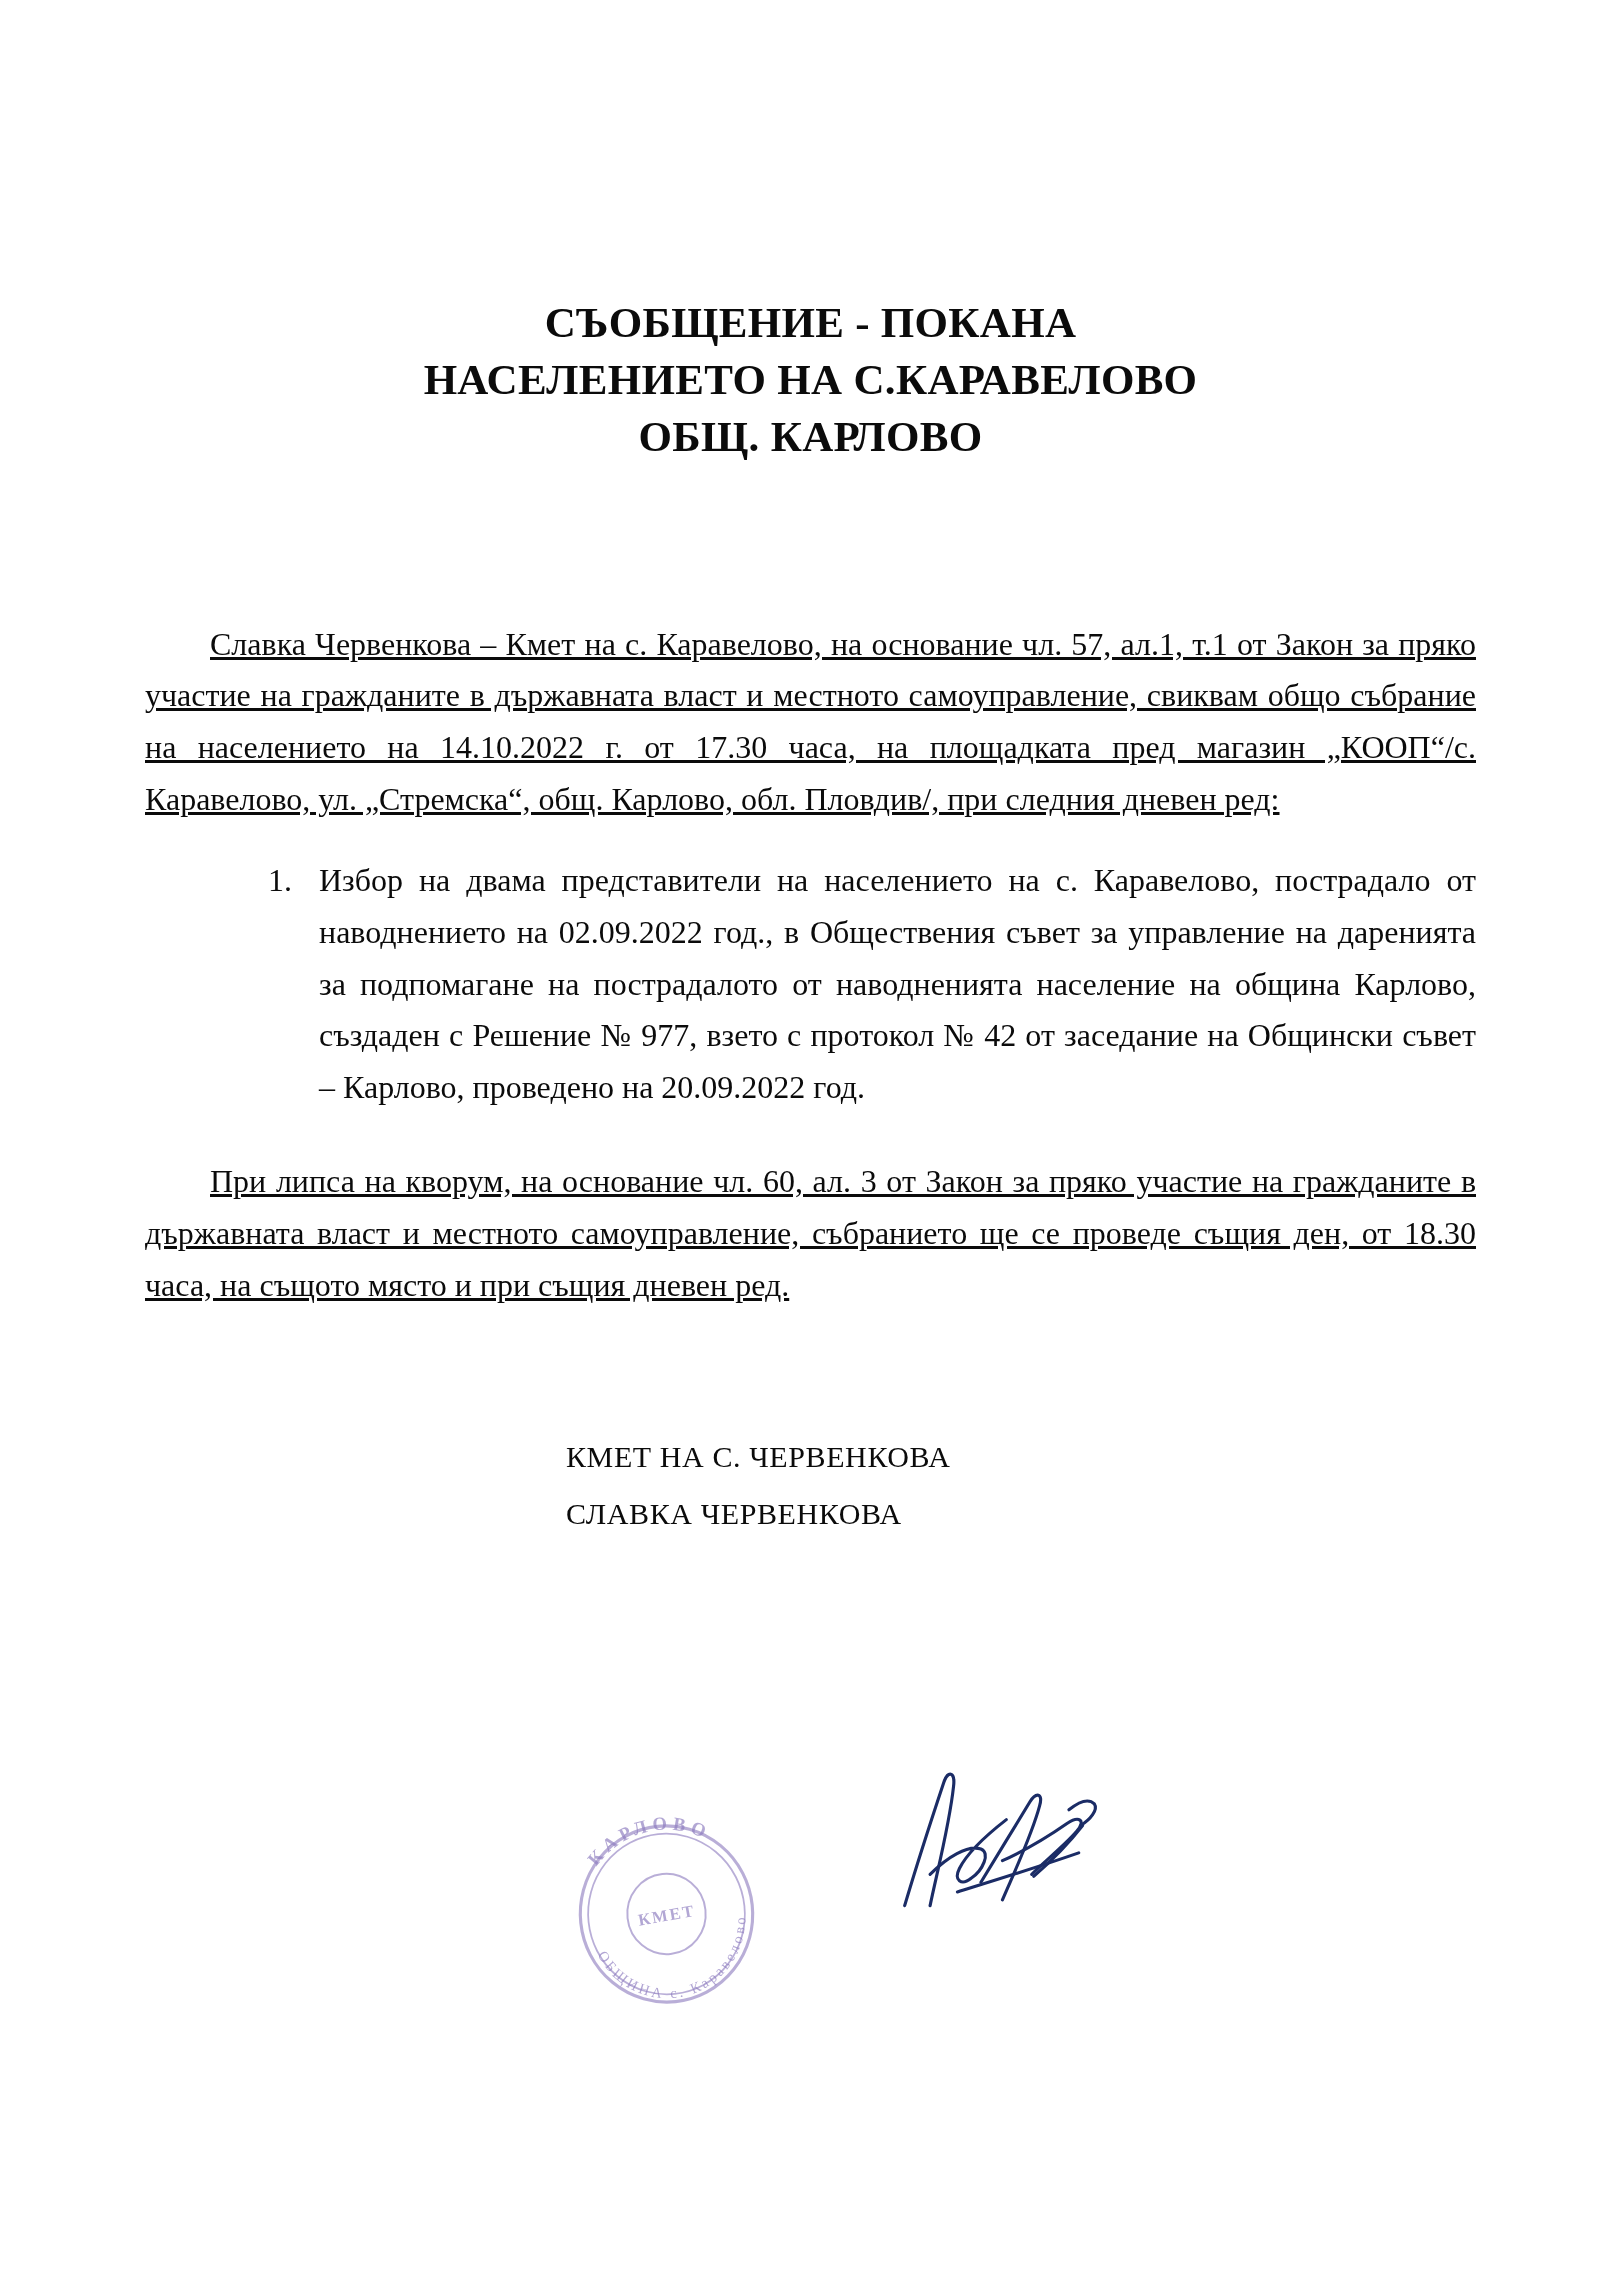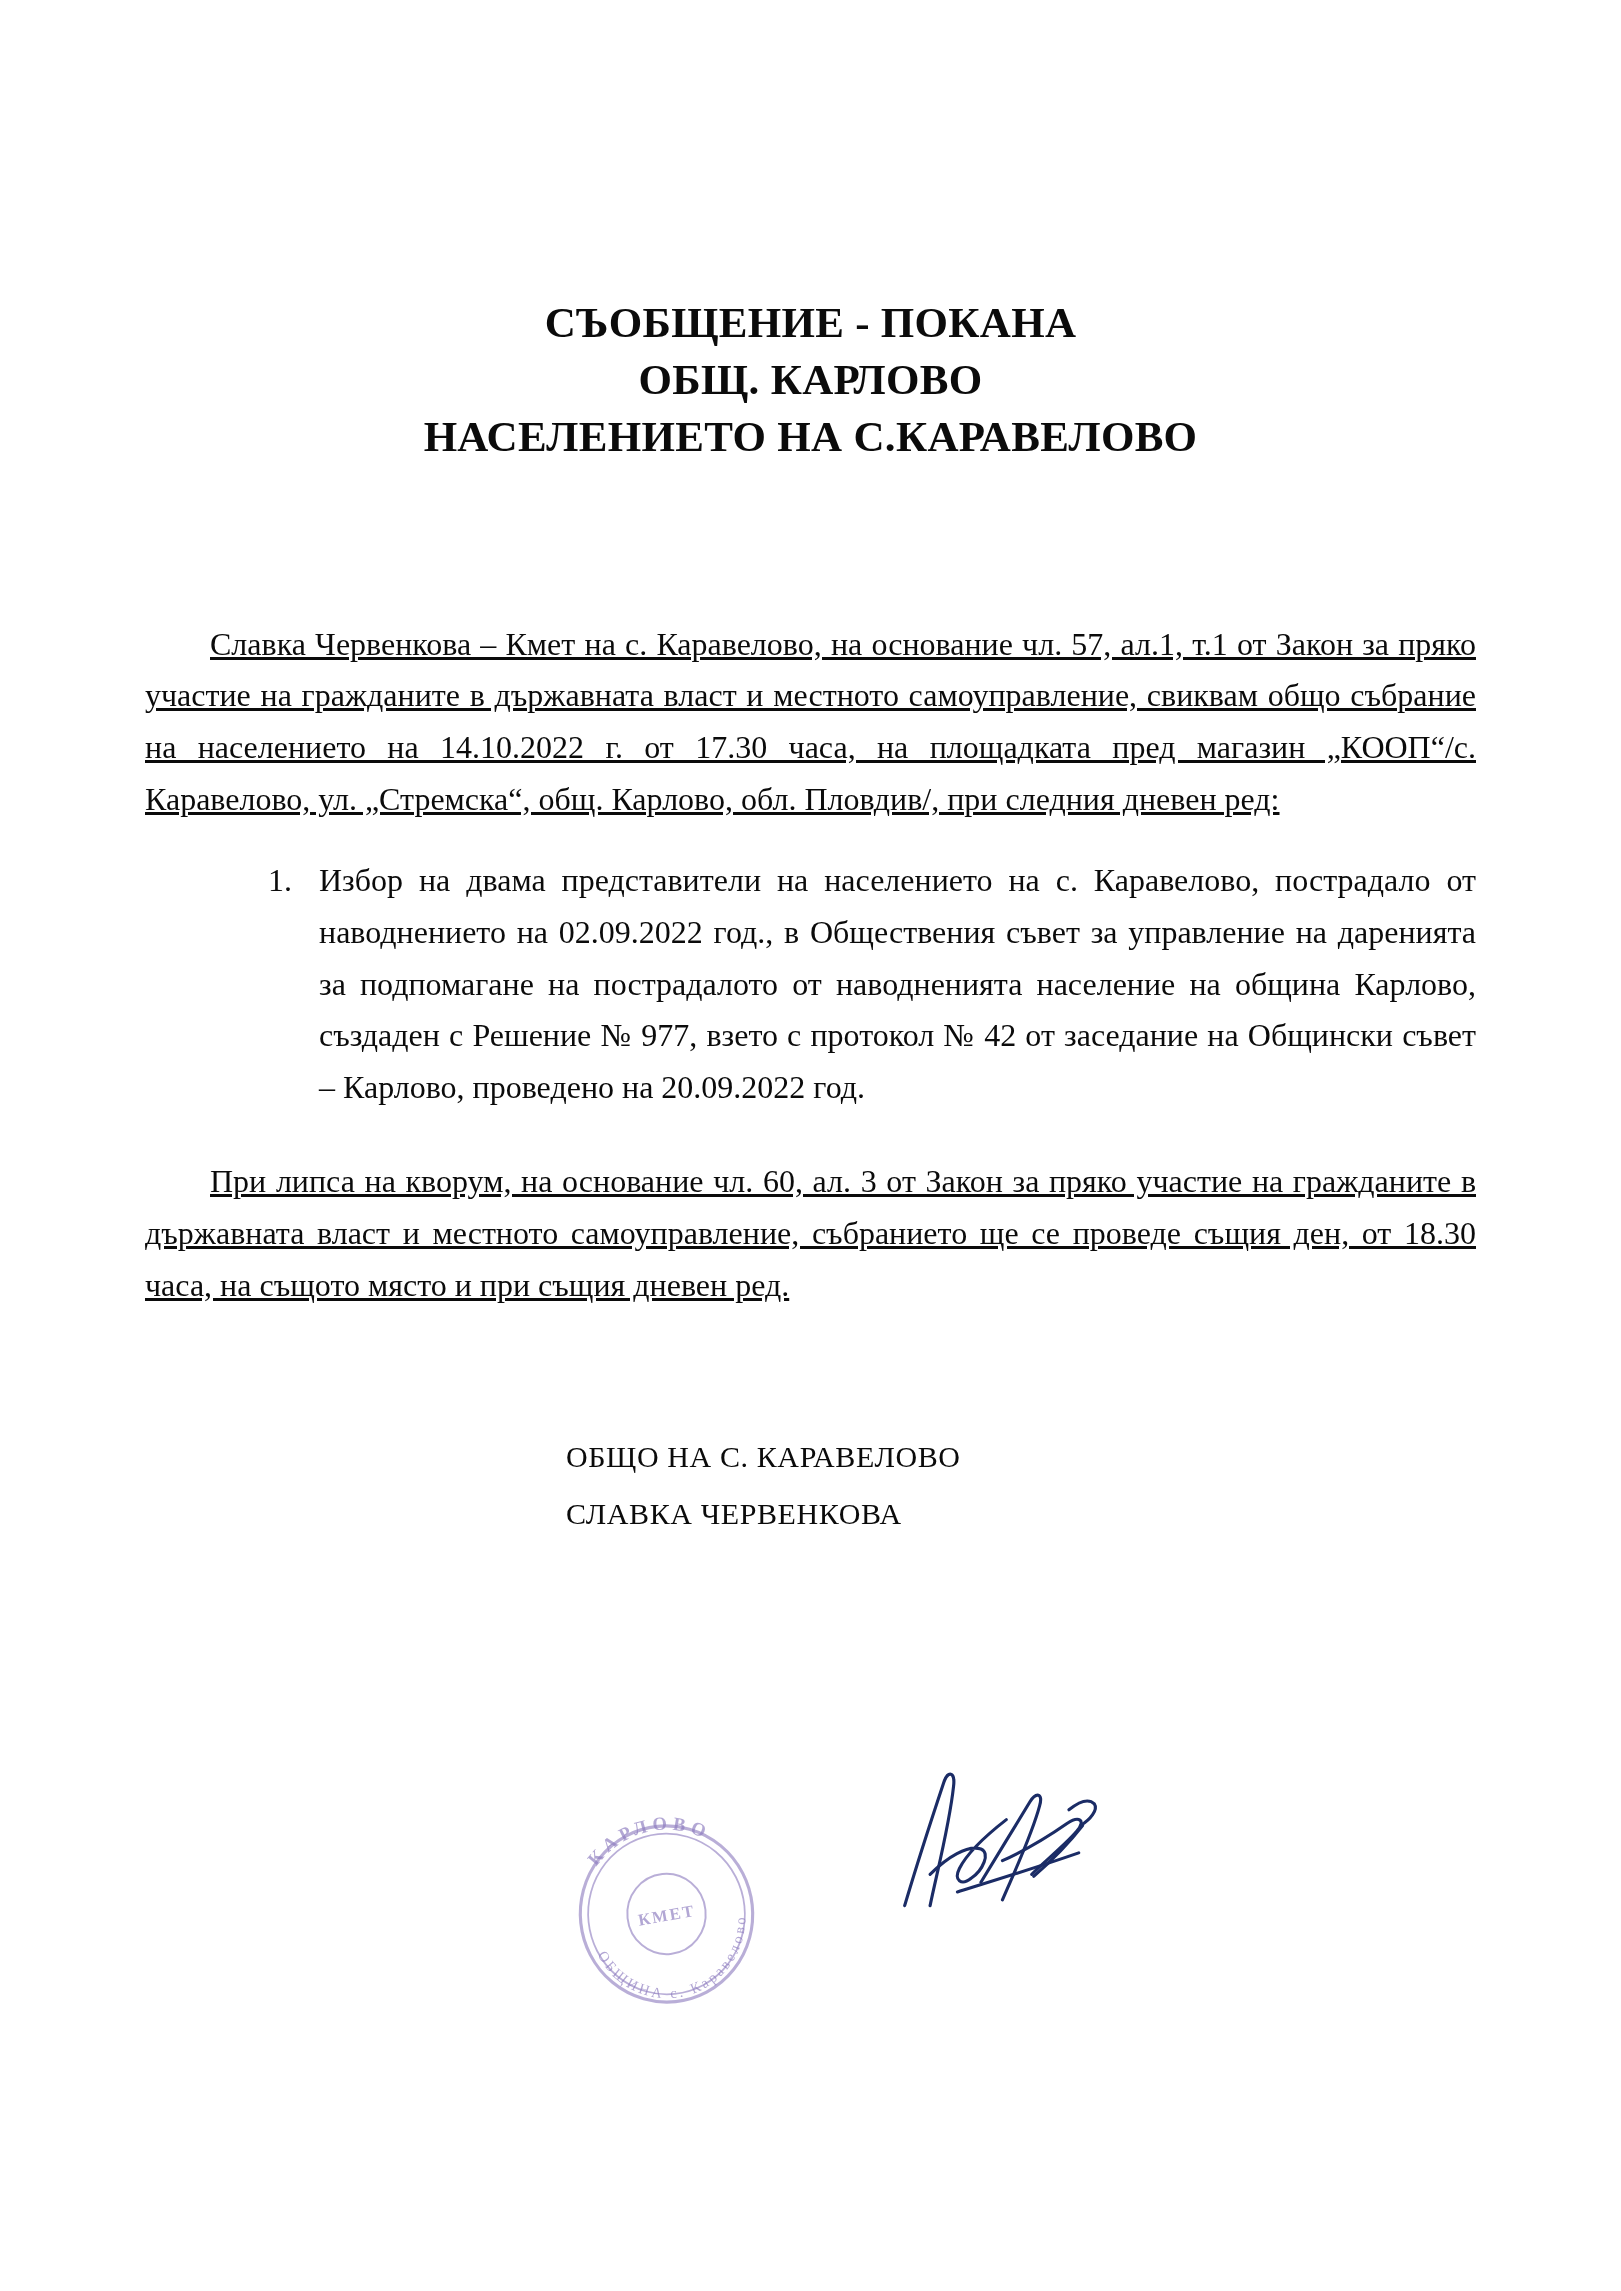--- a/index.html
+++ b/index.html
@@ -121,41 +121,41 @@
   .scribble svg { display: block; }
 </style>
 </head>
 <body>
 
 <div class="page">
   <div class="content">
 
     <div class="title-block">
       <span class="title-line">СЪОБЩЕНИЕ - ПОКАНА</span>
+      <span class="title-line">НАСЕЛЕНИЕТО НА С.КАРАВЕЛОВО</span>
       <span class="title-line">ОБЩ. КАРЛОВО</span>
-      <span class="title-line">НАСЕЛЕНИЕТО НА С.КАРАВЕЛОВО</span>
     </div>
 
     <div class="body-block">
 
       <p class="para">Славка Червенкова – Кмет на с. Каравелово, на основание чл. 57, ал.1, т.1 от Закон за пряко участие на гражданите в държавната власт и местното самоуправление, свиквам общо събрание на населението на 14.10.2022 г. от 17.30 часа, на площадката пред магазин „КООП“/с. Каравелово, ул. „Стремска“, общ. Карлово, обл. Пловдив/, при следния дневен ред:</p>
 
       <ol class="list">
         <li class="list-item">
           <span class="list-num">1.</span>
           <span>Избор на двама представители на населението на с. Каравелово, пострадало от наводнението на 02.09.2022 год., в Обществения съвет за управление на даренията за подпомагане на пострадалото от наводненията население на община Карлово, създаден с Решение № 977, взето с протокол № 42 от заседание на Общински съвет – Карлово, проведено на 20.09.2022 год.</span>
         </li>
       </ol>
 
       <p class="para para-gap">При липса на кворум, на основание чл. 60, ал. 3 от Закон за пряко участие на гражданите в държавната власт и местното самоуправление, събранието ще се проведе същия ден, от 18.30 часа, на същото място и при същия дневен ред.</p>
 
     </div>
 
     <div class="sign-block">
-      <span class="sign-line">ОБЩО НА С. КАРАВЕЛОВО</span>
+      <span class="sign-line">КМЕТ НА С. ЧЕРВЕНКОВА</span>
       <span class="sign-line">СЛАВКА ЧЕРВЕНКОВА</span>
     </div>
 
   </div>
 
   <div class="stamp">
     <svg width="235" height="211" viewBox="0 0 240 215" xmlns="http://www.w3.org/2000/svg">
       <defs>
         <path id="arcTop" d="M 32 112 A 88 90 0 0 1 208 112" fill="none"></path>
         <path id="arcBottom" d="M 40 112 A 80 82 0 0 0 200 112" fill="none"></path>

